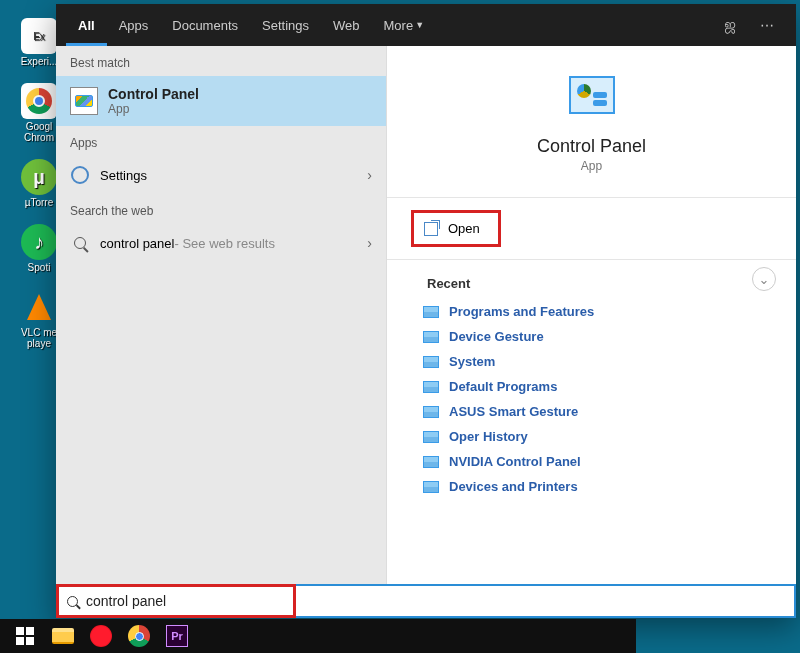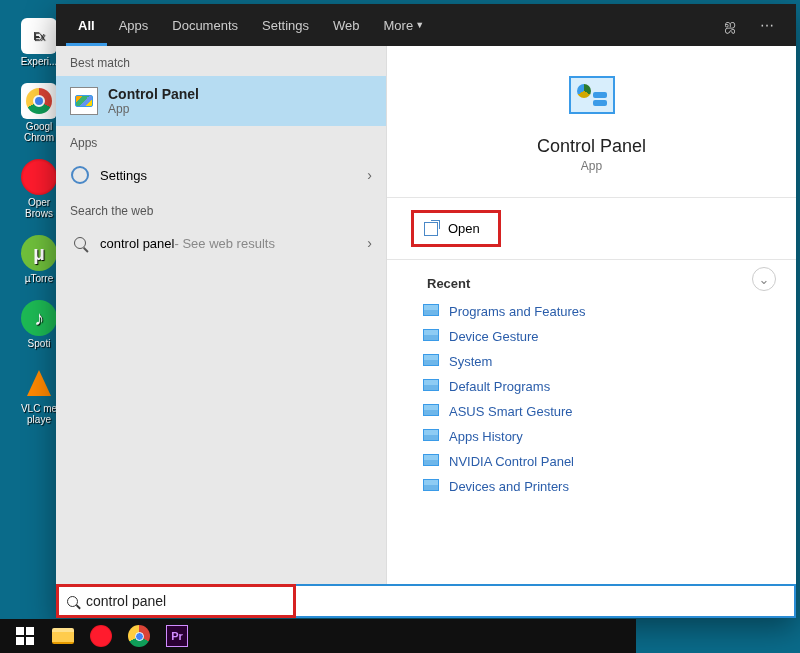--- a/index.html
+++ b/index.html
@@ -233,24 +233,26 @@
     top: 225px;
   }
   .recent-label {
     font-weight: 600;
     color: #333;
     margin: 16px 0 8px 16px;
     font-size: 13px;
   }
   .recent-row {
     display: flex;
+    align-items: center;
     padding: 5px 12px;
     color: #2a5daa;
     font-size: 13px;
     cursor: pointer;
+    font-weight: bold;
   }
   .recent-ic {
     width: 16px; height: 12px;
     border: 1px solid #3a9be8;
     background: linear-gradient(to bottom, #8eccf4 50%, #6db6ea 50%);
     margin-right: 10px;
   }
   .search-bar {
     height: 34px;
     display: flex;
@@ -332,25 +334,20 @@
     <span>Experi...</span>
   </div>
   <div class="desktop-icon">
     <div class="di-img" style="background:#fff;">
         <span style="width:26px;height:26px;border-radius:50%;background:conic-gradient(#db4437 0 120deg,#0f9d58 120deg 240deg,#ffcd40 240deg 360deg);display:flex;align-items:center;justify-content:center;">
           <span style="width:12px;height:12px;background:#4285f4;border:2px solid #fff;border-radius:50%;"></span>
         </span>
       </div>
     <span>Googl
 Chrom</span>
-  </div>
-  <div class="desktop-icon">
-    <div class="di-img" style="background:radial-gradient(circle,#ff1b2d 60%,#a70000 100%);border-radius:50%;"></div>
-    <span>Oper
-Brows</span>
   </div>
   <div class="desktop-icon">
     <div class="di-img" style="background:#6fbf3b;border-radius:50%;color:#fff;font-weight:bold;">µ</div>
     <span>µTorre</span>
   </div>
   <div class="desktop-icon">
     <div class="di-img" style="background:#1DB954;border-radius:50%;">♪</div>
     <span>Spoti</span>
   </div>
   <div class="desktop-icon">
@@ -450,21 +447,21 @@
       <div class="recent-row">
           <div class="recent-ic"></div>
           <span>Default Programs</span>
         </div>
       <div class="recent-row">
           <div class="recent-ic"></div>
           <span>ASUS Smart Gesture</span>
         </div>
       <div class="recent-row">
           <div class="recent-ic"></div>
-          <span>Apps History</span>
+          <span>Oper History</span>
         </div>
       <div class="recent-row">
           <div class="recent-ic"></div>
           <span>NVIDIA Control Panel</span>
         </div>
       <div class="recent-row">
           <div class="recent-ic"></div>
           <span>Devices and Printers</span>
         </div>
     </div>

